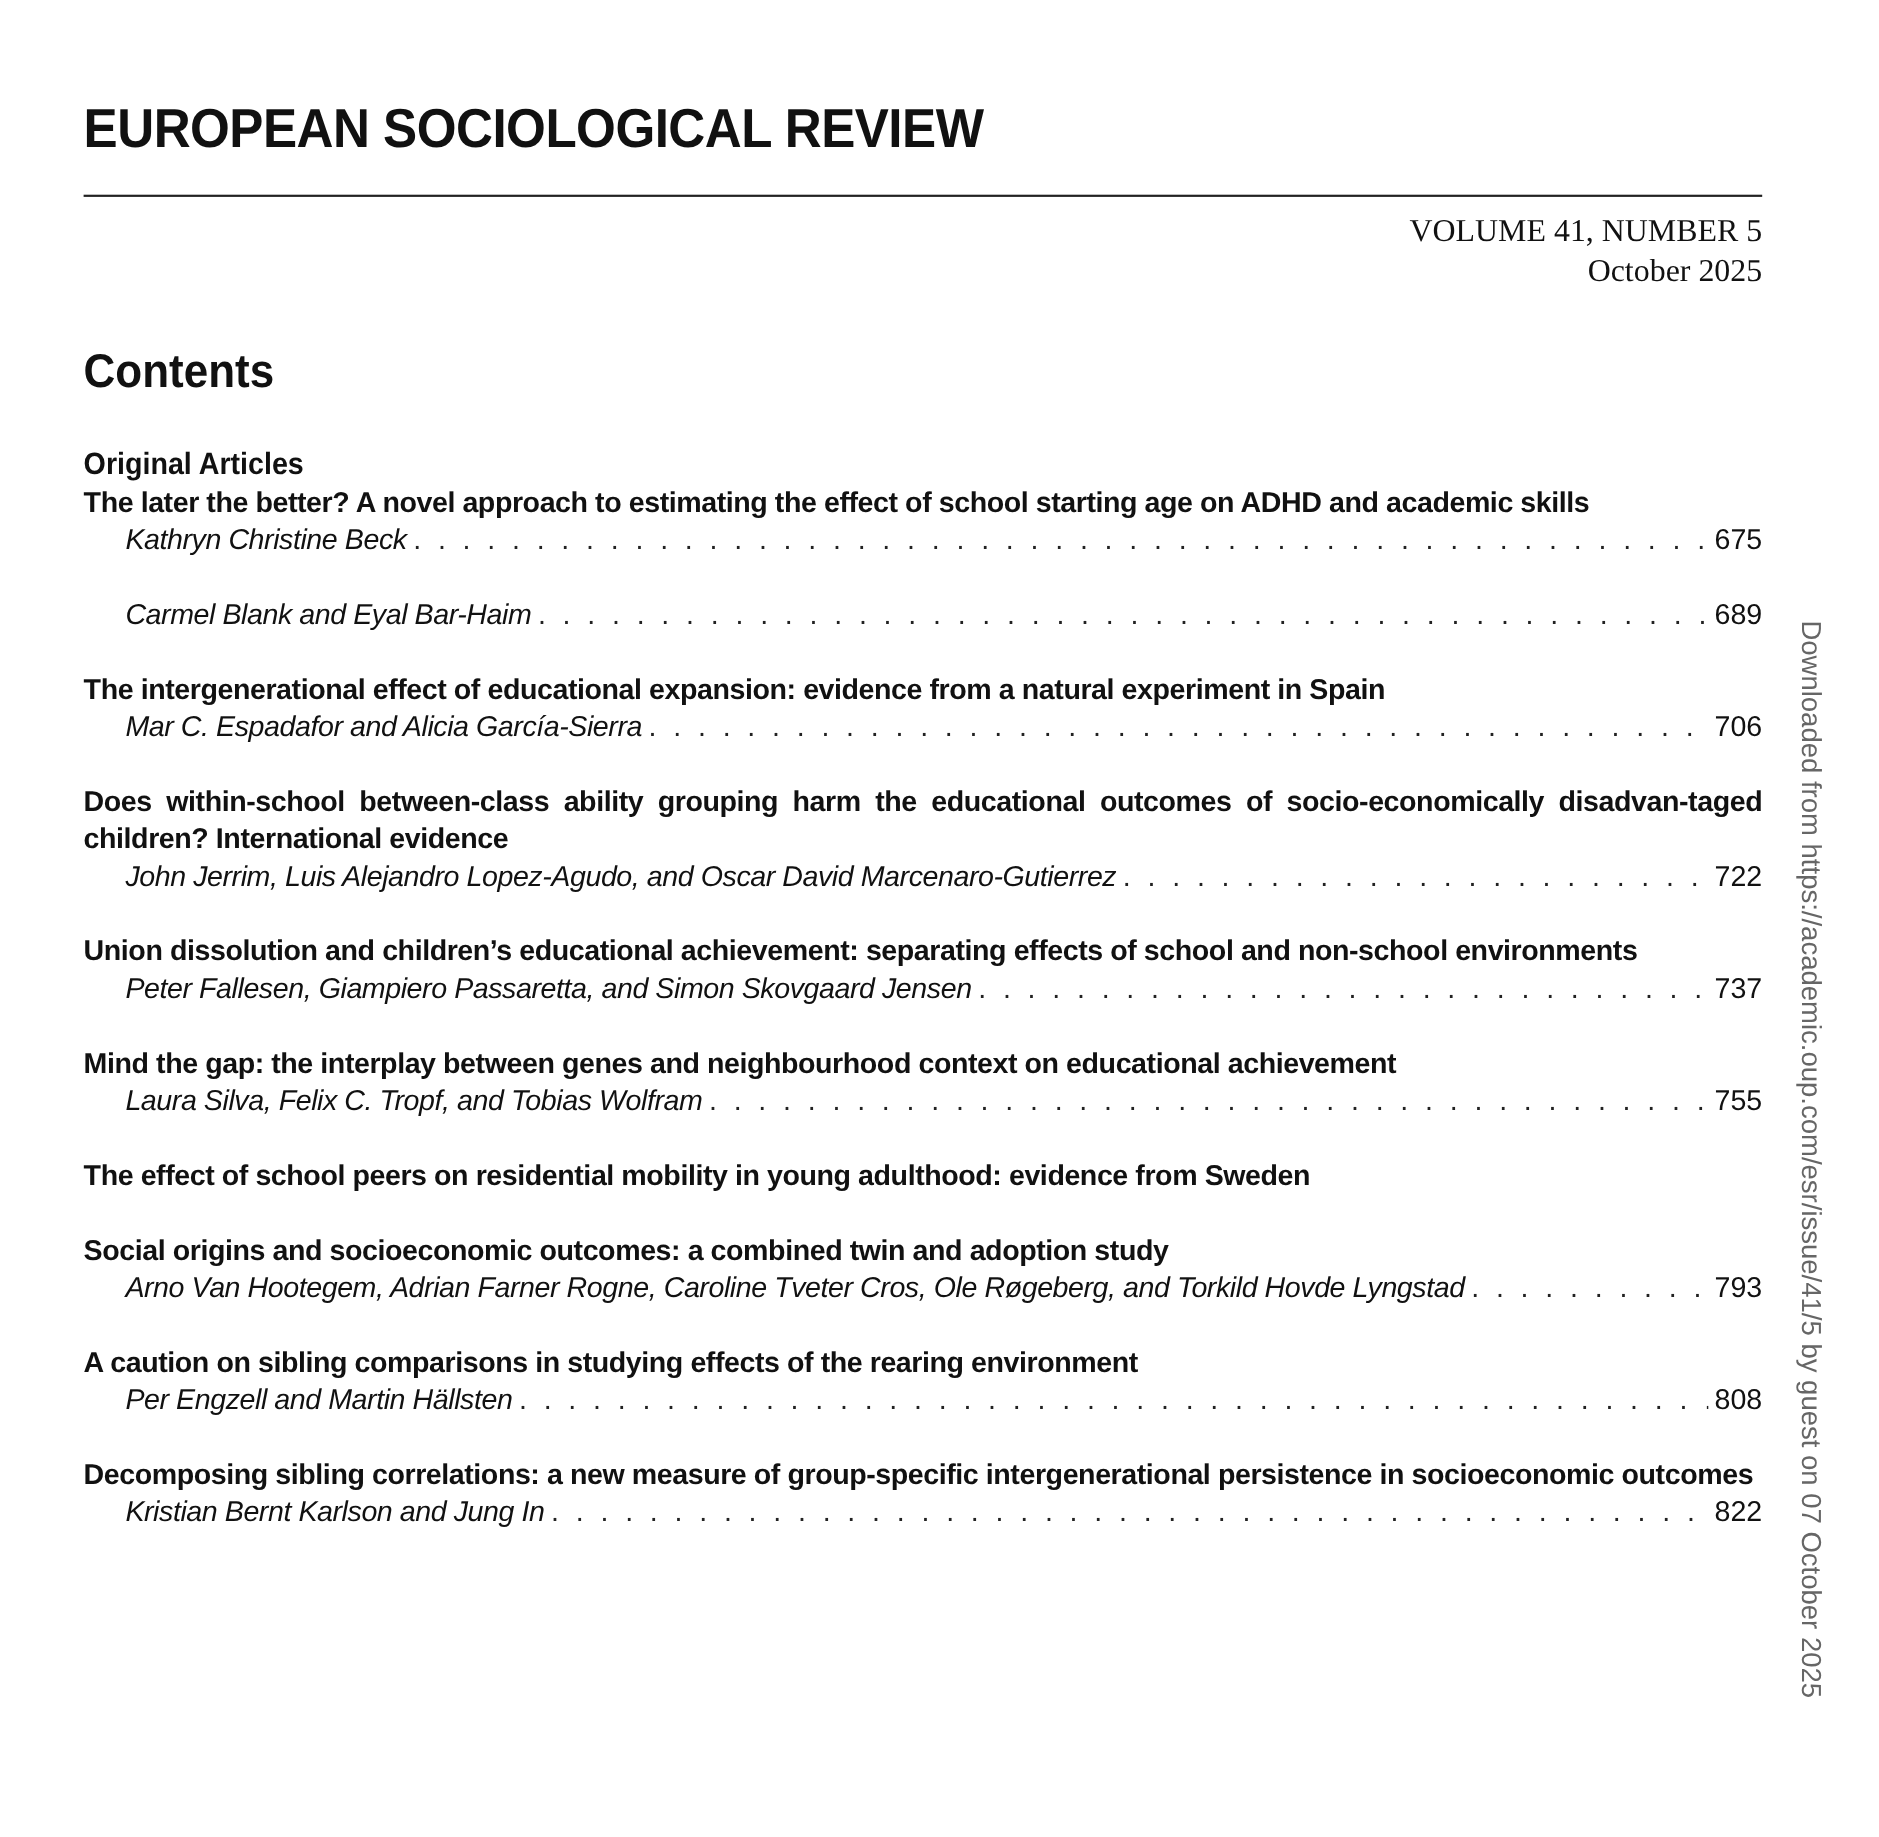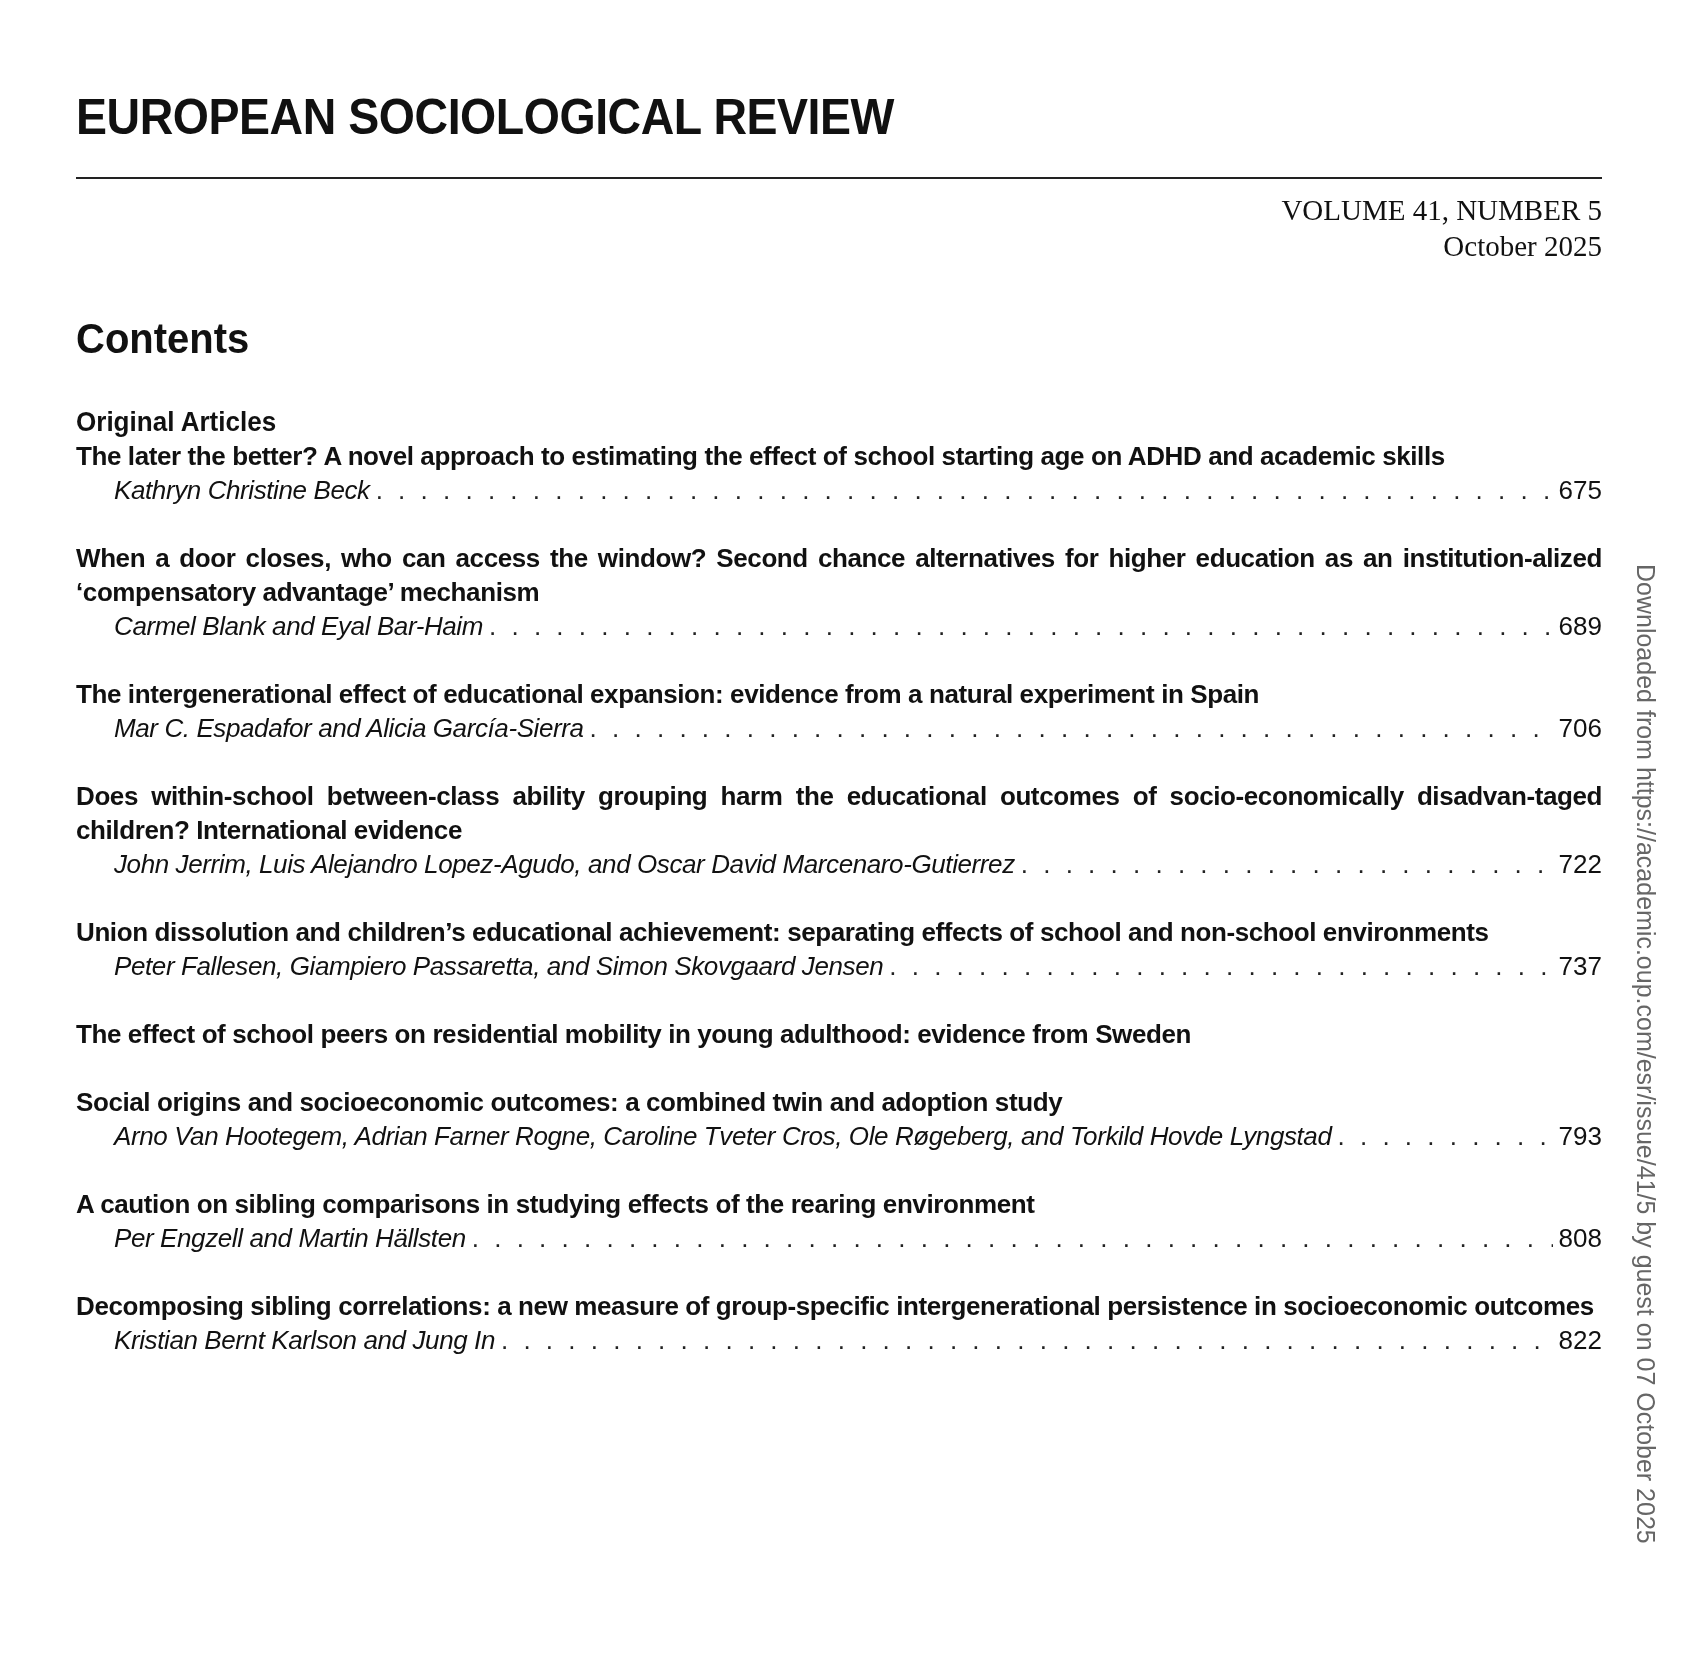--- a/index.html
+++ b/index.html
@@ -81,21 +81,20 @@
   <div class="entry">
     <div class="entry-title">The later the better? A novel approach to estimating the effect of school starting age on ADHD and academic skills</div>
     <div class="author-row">
       <span class="authors">Kathryn Christine Beck</span>
       <span class="leader"></span>
       <span class="page-num">675</span>
     </div>
   </div>
 
   <div class="entry">
-    <div class="entry-title">When a door closes, who can access the window? Second chance alternatives for higher education as an institution-alized ‘compensatory advantage’ mechanism</div>
     <div class="author-row">
       <span class="authors">Carmel Blank and Eyal Bar-Haim</span>
       <span class="leader"></span>
       <span class="page-num">689</span>
     </div>
   </div>
 
   <div class="entry">
     <div class="entry-title">The intergenerational effect of educational expansion: evidence from a natural experiment in Spain</div>
     <div class="author-row">
@@ -116,20 +115,28 @@
 
   <div class="entry">
     <div class="entry-title">Union dissolution and children’s educational achievement: separating effects of school and non-school environments</div>
     <div class="author-row">
       <span class="authors">Peter Fallesen, Giampiero Passaretta, and Simon Skovgaard Jensen</span>
       <span class="leader"></span>
       <span class="page-num">737</span>
     </div>
   </div>
 
+  <div class="entry">
+    <div class="entry-title">Mind the gap: the interplay between genes and neighbourhood context on educational achievement</div>
+    <div class="author-row">
+      <span class="authors">Laura Silva, Felix C. Tropf, and Tobias Wolfram</span>
+      <span class="leader"></span>
+      <span class="page-num">755</span>
+    </div>
+  </div>
 
   <div class="entry">
     <div class="entry-title">The effect of school peers on residential mobility in young adulthood: evidence from Sweden</div>
   </div>
 
   <div class="entry">
     <div class="entry-title">Social origins and socioeconomic outcomes: a combined twin and adoption study</div>
     <div class="author-row">
       <span class="authors">Arno Van Hootegem, Adrian Farner Rogne, Caroline Tveter Cros, Ole Røgeberg, and Torkild Hovde Lyngstad</span>
       <span class="leader"></span>

